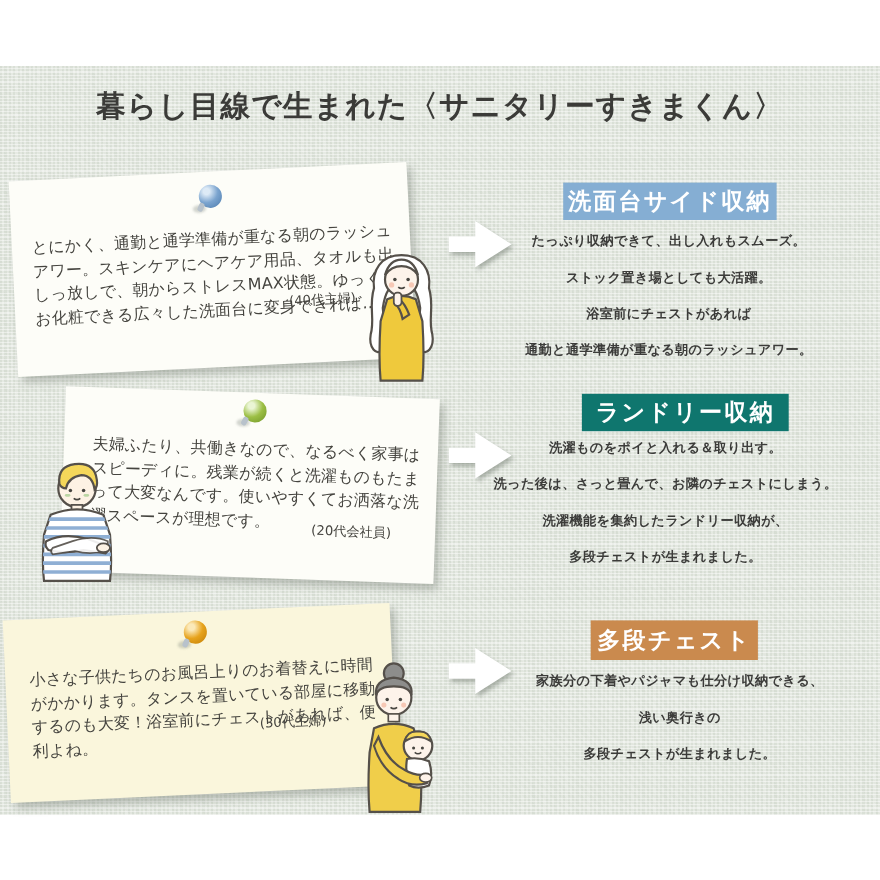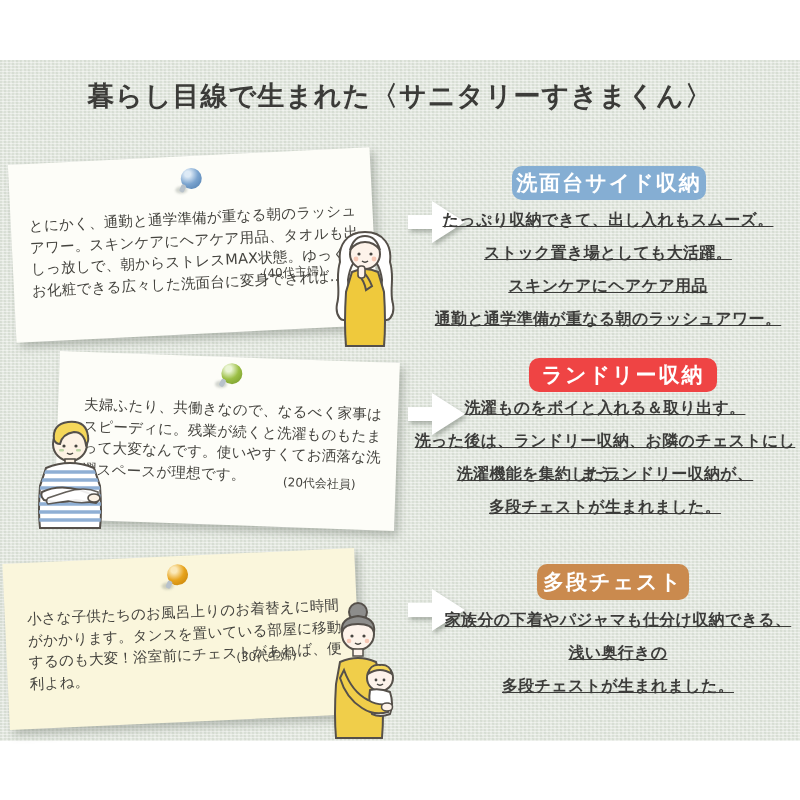--- a/index.html
+++ b/index.html
@@ -68,30 +68,30 @@
 
   
   .arrow{position:absolute;width:62px;height:48px;}
   .arrow svg{filter:drop-shadow(2px 3px 2px rgba(118,128,116,.55));}
   .arrow-1{left:406px;top:198px;}
   .arrow-2{left:406px;top:390px;}
   .arrow-3{left:406px;top:586px;}
 
   
   .badge{
-    position:absolute;border-radius:10px;color:#fff;text-align:center;
+    position:absolute;border-radius:0;color:#fff;text-align:center;
     font-weight:bold;font-size:21px;letter-spacing:2px;
   }
   .badge-1{left:512px;top:166px;width:194px;height:34px;line-height:34px;}
   .badge-2{left:529px;top:358px;width:188px;height:34px;line-height:34px;}
   .badge-3{left:537px;top:564px;width:152px;height:36px;line-height:36px;}
 
   
   .desc{position:absolute;text-align:center;color:#3c3c3a;font-weight:600;}
-  .desc .line{height:33px;line-height:33px;font-size:16px;letter-spacing:.3px;text-decoration:underline;}
+  .desc .line{height:33px;line-height:33px;font-size:12px;letter-spacing:.3px;}
   .desc-1{left:420px;top:203px;width:376px;}
   .desc-2{left:412px;top:391px;width:386px;}
   .desc-3{left:430px;top:603px;width:376px;}
 
   
   .illus{position:absolute;}
   .illus-woman{left:328px;top:228px;}
   .illus-man{left:18px;top:412px;}
   .illus-mother{left:324px;top:600px;}
 </style>
@@ -136,21 +136,21 @@
     <svg width="62" height="48" viewBox="0 0 62 48">
       <polygon points="2,17 26,17 26,3 59,24 26,45 26,31 2,31" fill="#ffffff"></polygon>
     </svg>
   </div>
 
   <div class="badge badge-1" style="background:#85aed3;">洗面台サイド収納</div>
 
   <div class="desc desc-1">
     <div class="line">たっぷり収納できて、出し入れもスムーズ。</div>
     <div class="line">ストック置き場としても大活躍。</div>
-    <div class="line">スキンケアにヘアケア用品</div>
+    <div class="line">浴室前にチェストがあれば</div>
     <div class="line">通勤と通学準備が重なる朝のラッシュアワー。</div>
   </div>
 
   <div class="card card-2">
     <div class="pin pin-green"></div>
     <div class="quote">夫婦ふたり、共働きなので、なるべく家事はスピーディに。残業が続くと洗濯ものもたまって大変なんです。使いやすくてお洒落な洗濯スペースが理想です。</div>
     <div class="attribution">(20代会社員)</div>
   </div>
 
   <div class="illus illus-man">
@@ -190,25 +190,25 @@
       <ellipse cx="76" cy="86" rx="6" ry="4" fill="#fdf2e4" stroke="#55504a" stroke-width="1.6"></ellipse>
     </svg>
   </div>
 
   <div class="arrow arrow-2">
     <svg width="62" height="48" viewBox="0 0 62 48">
       <polygon points="2,17 26,17 26,3 59,24 26,45 26,31 2,31" fill="#ffffff"></polygon>
     </svg>
   </div>
 
-  <div class="badge badge-2" style="background:#ef4444;">ランドリー収納</div>
+  <div class="badge badge-2" style="background:#0f766e;">ランドリー収納</div>
 
   <div class="desc desc-2">
     <div class="line">洗濯ものをポイと入れる＆取り出す。</div>
-    <div class="line">洗った後は、ランドリー収納、お隣のチェストにしまう。</div>
+    <div class="line">洗った後は、さっと畳んで、お隣のチェストにしまう。</div>
     <div class="line">洗濯機能を集約したランドリー収納が、</div>
     <div class="line">多段チェストが生まれました。</div>
   </div>
 
   <div class="card card-3">
     <div class="pin pin-orange"></div>
     <div class="quote">小さな子供たちのお風呂上りのお着替えに時間がかかります。タンスを置いている部屋に移動するのも大変！浴室前にチェストがあれば、便利よね。</div>
     <div class="attribution">(30代主婦)</div>
   </div>
 

